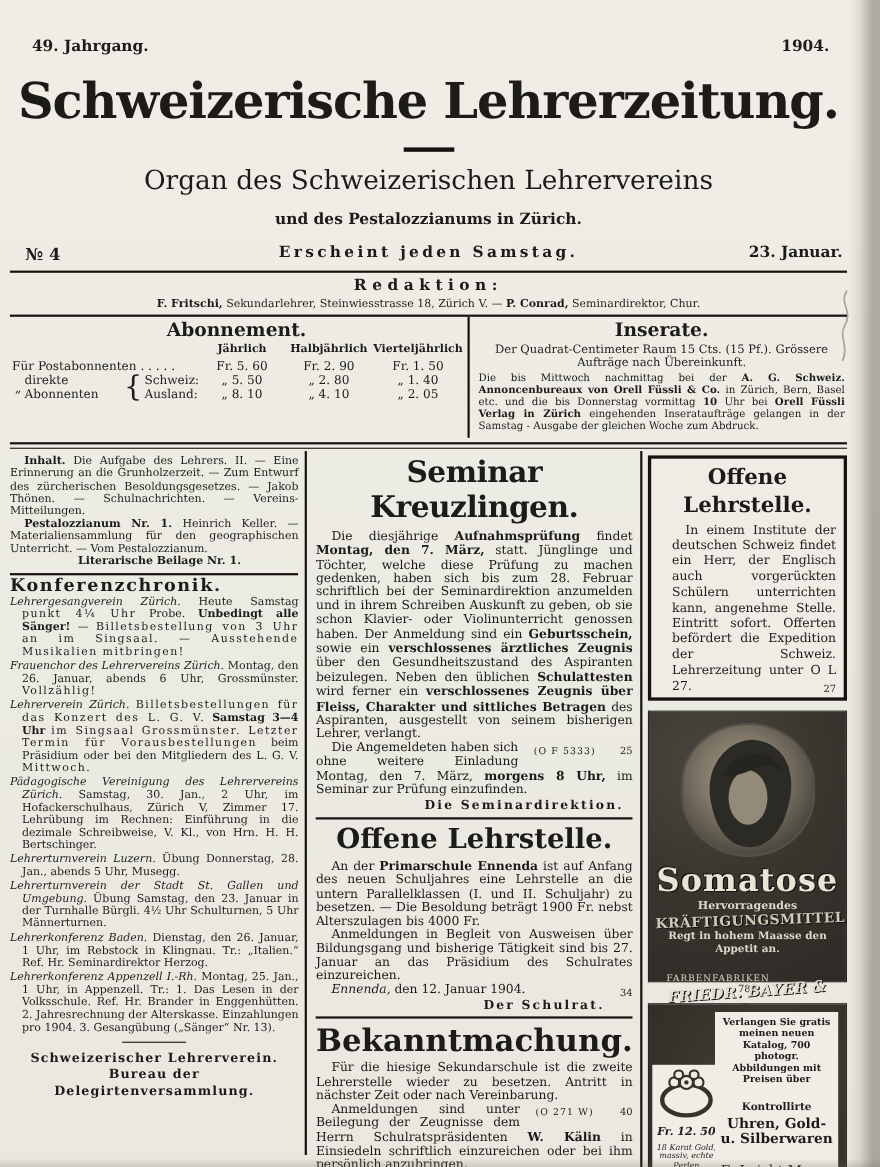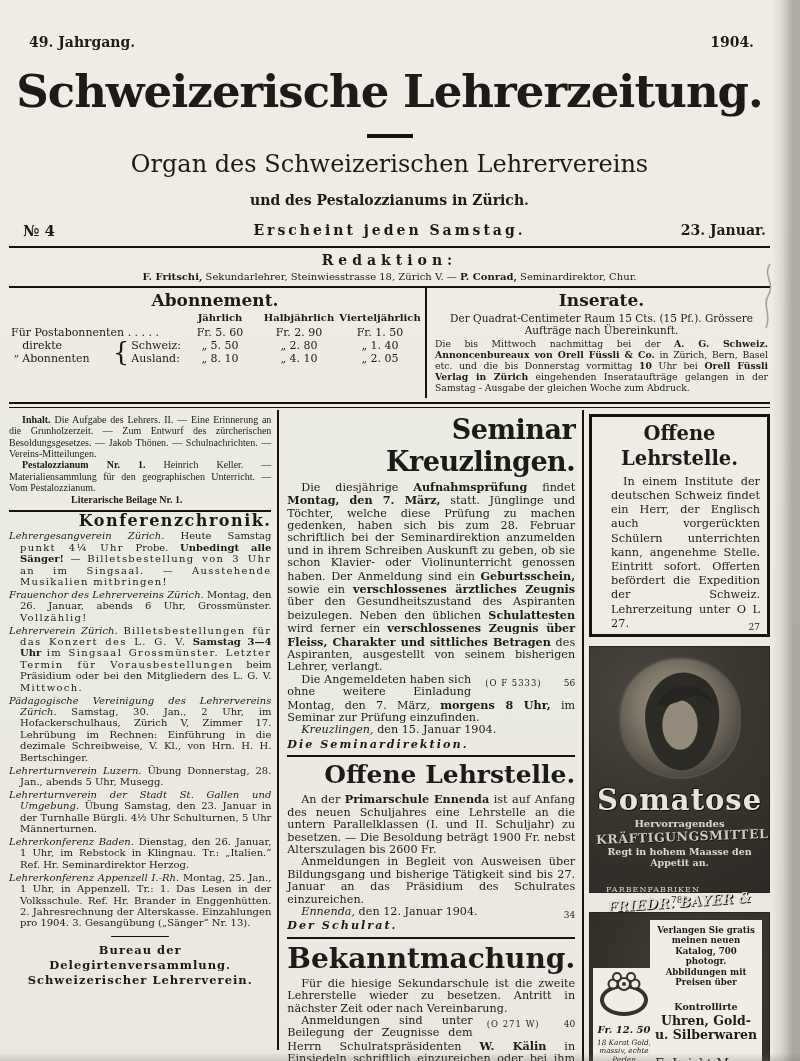--- a/index.html
+++ b/index.html
@@ -51,36 +51,36 @@
   .cols{display:flex;align-items:stretch;margin-top:2px;}
   .col-div{width:2px;background:#16130f;}
   .col-div.left{height:640px;}
   .col-div.right{height:685px;}
   .leftcol{width:281px;padding:4px 6px 0 0;font-size:10px;line-height:11.4px;}
   .midcol{width:288px;padding:2px 7px 0 8px;font-size:11.2px;line-height:12.4px;}
   .rightcol{width:181px;padding:4px 0 0 5px;}
   .j{text-align:justify;}
   p{margin:0;}
   
-  .inhalt p{text-indent:13px;font-family:Liberation Serif, serif;}
+  .inhalt p{text-indent:13px;}
   .inhalt .beilage{text-indent:0;margin-left:62px;font-weight:bold;}
   .rule3{border:0;border-top:2.5px solid #16130f;margin:5px 0 3px 0;}
-  .konf-title{text-align:right;font-weight:bold;font-size:16px;letter-spacing:1.5px;margin:3px 0 4px 0;}
+  .konf-title{text-align:left;font-weight:bold;font-size:16px;letter-spacing:1.5px;margin:3px 0 4px 0;}
   .entry{padding-left:11px;text-indent:-11px;margin-top:1.5px;}
   .small-rule{width:58px;border:0;border-top:1.5px solid #16130f;margin:7px auto 6px auto;}
   .verein-t{text-align:center;font-weight:bold;font-size:11.5px;letter-spacing:1px;line-height:15px;}
   
-  .disp{text-align:right;font-weight:bold;}
+  .disp{text-align:center;font-weight:bold;}
   .mid-title-1{font-size:27px;line-height:32px;margin:2px 0 3px 0;letter-spacing:-0.5px;}
   .mid-title-2{font-size:25px;line-height:30px;margin:3px 0 3px 0;}
   .mid-title-3{font-size:28px;line-height:33px;margin:3px 0 3px 0;}
   .mp{text-indent:14px;}
   .adref{float:right;font-size:8.5px;letter-spacing:1px;padding-top:3px;}
   .adnum{float:right;font-size:9px;padding-top:3px;}
-  .sig-r{text-align:left;font-weight:bold;letter-spacing:2px;padding-right:8px;margin-top:1px;font-style:italic;}
+  .sig-r{text-align:right;font-weight:bold;letter-spacing:2px;padding-right:8px;margin-top:1px;}
   .rule-col{border:0;border-top:2px solid #16130f;margin:5px 0 2px 0;}
   
   .boxad{border:3.5px solid #16130f;padding:4px 7px 3px 7px;background:#eeece5;}
   .boxad-title{text-align:center;font-weight:bold;font-size:19.5px;line-height:25px;border-bottom:0;}
   .boxad-body{font-size:11.3px;line-height:14.2px;text-align:justify;text-indent:12px;margin-top:4px;margin-left:12px;}
   .somatose{margin-top:9px;background:
      radial-gradient(circle at 30% 20%, #4a463f 0%, #393630 45%, #2e2b26 100%);
      height:247px;position:relative;padding:6px 6px;box-sizing:border-box;
      color:#ddd8c9;text-align:center;border:1px solid #26241f;}
   .portrait{width:118px;height:118px;margin:4px auto 0 auto;border-radius:50%/46%;
@@ -197,36 +197,35 @@
         <div class="konf-title">Konferenzchronik.</div>
         <p class="entry j"><span style="font-style: italic;">Lehrergesangverein Zürich.</span><span>  Heute Samstag </span><span style="letter-spacing: 0.13em;">punkt 4¼ Uhr</span><span> Probe.  </span><span style="font-weight: bold;">Unbedingt alle Sänger!</span><span> — </span><span style="letter-spacing: 0.13em;">Billetsbestellung von 3 Uhr an im Singsaal. — Ausstehende Musikalien mitbringen!</span></p>
         <p class="entry j"><span style="font-style: italic;">Frauenchor des Lehrervereins Zürich.</span><span>  Montag, den 26. Januar, abends 6 Uhr, Grossmünster.  </span><span style="letter-spacing: 0.13em;">Vollzählig!</span></p>
         <p class="entry j"><span style="font-style: italic;">Lehrerverein Zürich.</span><span>  </span><span style="letter-spacing: 0.13em;">Billetsbestellungen für das Konzert des L. G. V.</span><span> </span><span style="font-weight: bold;">Samstag 3—4 Uhr</span><span> </span><span style="letter-spacing: 0.13em;">im Singsaal Grossmünster. Letzter Termin für Vorausbestellungen</span><span> beim Präsidium oder bei den Mitgliedern des L. G. V. </span><span style="letter-spacing: 0.13em;">Mittwoch.</span></p>
         <p class="entry j"><span style="font-style: italic;">Pädagogische Vereinigung des Lehrervereins Zürich.</span><span> Samstag, 30. Jan., 2 Uhr, im Hofackerschulhaus, Zürich V, Zimmer 17.  Lehrübung im Rechnen: Einführung in die dezimale Schreibweise, V. Kl., von Hrn. H. H. Bertschinger.</span></p>
         <p class="entry j"><span style="font-style: italic;">Lehrerturnverein Luzern.</span><span> Übung Donnerstag, 28. Jan., abends 5 Uhr, Musegg.</span></p>
         <p class="entry j"><span style="font-style: italic;">Lehrerturnverein der Stadt St. Gallen und Umgebung.</span><span> Übung Samstag, den 23. Januar in der Turnhalle Bürgli. 4½ Uhr Schulturnen, 5 Uhr Männerturnen.</span></p>
         <p class="entry j"><span style="font-style: italic;">Lehrerkonferenz Baden.</span><span>  Dienstag, den 26. Januar, 1 Uhr, im Rebstock in Klingnau.  Tr.: „Italien.“ Ref. Hr. Seminardirektor Herzog.</span></p>
         <p class="entry j"><span style="font-style: italic;">Lehrerkonferenz Appenzell I.-Rh.</span><span>  Montag, 25. Jan., 1 Uhr, in Appenzell.  Tr.: 1. Das Lesen in der Volksschule.  Ref. Hr. Brander in Enggenhütten. 2. Jahresrechnung der Alterskasse.  Einzahlungen pro 1904.  3. Gesangübung („Sänger“ Nr. 13).</span></p>
         <hr class="small-rule">
+        <div class="verein-t">Schweizerischer Lehrerverein.</div>
         <div class="verein-t">Bureau der Delegirtenversammlung.</div>
-        <div class="verein-t">Schweizerischer Lehrerverein.</div>
 
       </div>
 
       <div class="col-div left"></div>
 
       <div class="midcol">
         <div class="disp mid-title-1">Seminar Kreuzlingen.</div>
         <p class="mp j"><span>Die diesjährige </span><span style="font-weight: bold;">Aufnahmsprüfung</span><span> findet </span><span style="font-weight: bold;">Montag, den 7. März,</span><span> statt.  Jünglinge und Töchter, welche diese Prüfung zu machen gedenken, haben sich bis zum 28. Februar schriftlich bei der Seminardirektion anzumelden und in ihrem Schreiben Auskunft zu geben, ob sie schon Klavier- oder Violinunterricht genossen haben.  Der Anmeldung sind ein </span><span style="font-weight: bold;">Geburtsschein,</span><span> sowie ein </span><span style="font-weight: bold;">verschlossenes ärztliches Zeugnis</span><span> über den Gesundheitszustand des Aspiranten beizulegen.  Neben den üblichen </span><span style="font-weight: bold;">Schulattesten</span><span> wird ferner ein </span><span style="font-weight: bold;">verschlossenes Zeugnis über Fleiss, Charakter und sittliches Betragen</span><span> des Aspiranten, ausgestellt von seinem bisherigen Lehrer, verlangt.</span></p>
-        <p class="mp j"><span class="adnum">56</span><span class="adref" style="margin-right:8px;">(O F 5333)</span><span><span>Die Angemeldeten haben sich ohne weitere Einladung Montag, den 7. März, </span><span style="font-weight: bold;">morgens 8 Uhr,</span><span> im Seminar zur Prüfung einzufinden.</span></span></p>
-        <p class="mp"><span style="font-style: italic;">Kreuzlingen,</span><span> den 15. Januar 1904.</span></p>
+        <p class="mp j"><span class="adnum">25</span><span class="adref" style="margin-right:8px;">(O F 5333)</span><span><span>Die Angemeldeten haben sich ohne weitere Einladung Montag, den 7. März, </span><span style="font-weight: bold;">morgens 8 Uhr,</span><span> im Seminar zur Prüfung einzufinden.</span></span></p>
         <p class="sig-r">Die Seminardirektion.</p>
         <hr class="rule-col">
         <div class="disp mid-title-2">Offene Lehrstelle.</div>
-        <p class="mp j"><span>An der </span><span style="font-weight: bold;">Primarschule Ennenda</span><span> ist auf Anfang des neuen Schuljahres eine Lehrstelle an die untern Parallelklassen (I. und II. Schuljahr) zu besetzen. — Die Besoldung beträgt 1900 Fr. nebst Alterszulagen bis 2600 Fr.</span></p>
+        <p class="mp j"><span>An der </span><span style="font-weight: bold;">Primarschule Ennenda</span><span> ist auf Anfang des neuen Schuljahres eine Lehrstelle an die untern Parallelklassen (I. und II. Schuljahr) zu besetzen. — Die Besoldung beträgt 1900 Fr. nebst Alterszulagen bis 4000 Fr.</span></p>
         <p class="mp j"><span>Anmeldungen in Begleit von Ausweisen über Bildungsgang und bisherige Tätigkeit sind bis 27. Januar an das Präsidium des Schulrates einzureichen.</span></p>
         <p class="mp"><span class="adnum">34</span><span><span style="font-style: italic;">Ennenda,</span><span> den 12. Januar 1904.</span></span></p>
         <p class="sig-r">Der Schulrat.</p>
         <hr class="rule-col">
         <div class="disp mid-title-3">Bekanntmachung.</div>
         <p class="mp j"><span>Für die hiesige Sekundarschule ist die zweite Lehrerstelle wieder zu besetzen.  Antritt in nächster Zeit oder nach Vereinbarung.</span></p>
         <p class="mp j"><span class="adnum">40</span><span class="adref" style="margin-right:10px;">(O 271 W)</span><span><span>Anmeldungen sind unter Beilegung der Zeugnisse dem Herrn Schulratspräsidenten </span><span style="font-weight: bold;">W. Kälin</span><span> in Einsiedeln schriftlich einzureichen oder bei ihm persönlich anzubringen.</span></span></p>
 
       </div>
 

